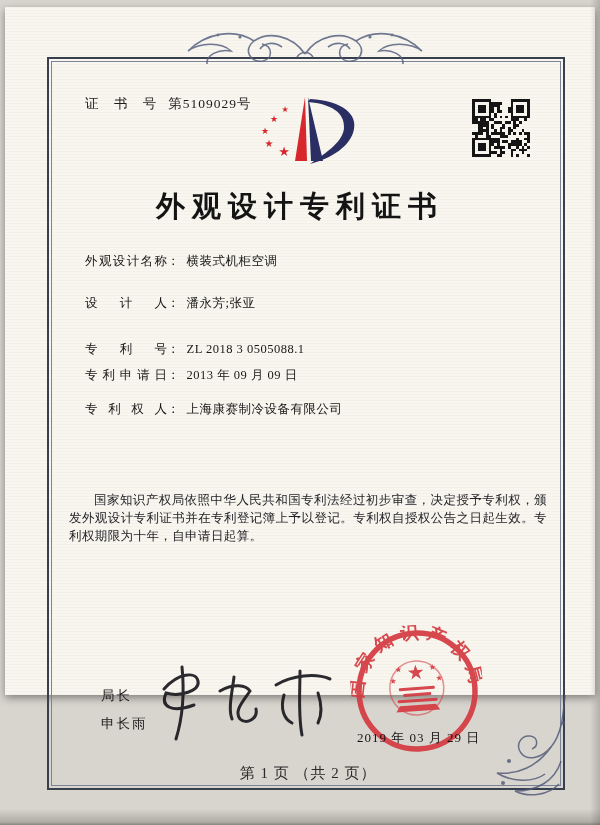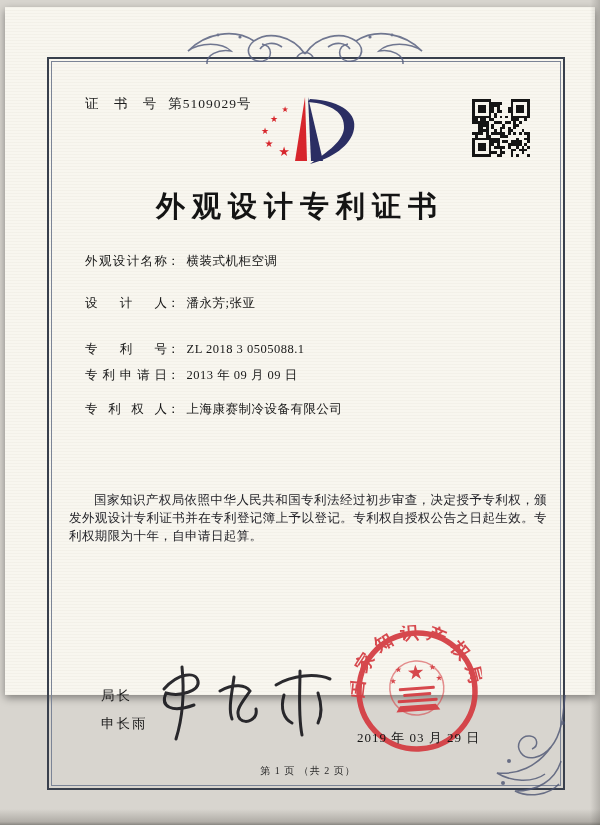--- a/index.html
+++ b/index.html
@@ -46,21 +46,21 @@
   .paras { left:64px; top:484px; width:478px; font-size:12.5px; line-height:18px;
     color:#24242a; text-align:justify; letter-spacing:.4px; }
   .paras p { text-indent:2em; }
 
   .signer { left:68px; font-size:13.5px; color:#1b1b1b; letter-spacing:2px;margin-left:28px; }
 
   .sig-svg { left:133px; top:648px; }
   .seal-svg { left:346px; top:618px; transform:rotate(-4deg); opacity:.92; }
   .seal-date { left:352px; top:722px; font-size:13px; color:#161616; letter-spacing:1px; z-index:5; }
 
-  .footer-page { left:16px; right:0; top:757px; text-align:center; font-size:10px; color:#2a2a2a; letter-spacing:1px; }
+  .footer-page { left:16px; right:0; top:757px; text-align:center; font-size:15px; color:#2a2a2a; letter-spacing:1px; }
 
   .orn-top { left:165px; top:14px; }
   .orn-corner { left:468px; top:684px; }
   .logo-svg { left:243px; top:84px; }
 </style>
 </head>
 <body>
 
 <div class="photo">
   <div class="paper">

